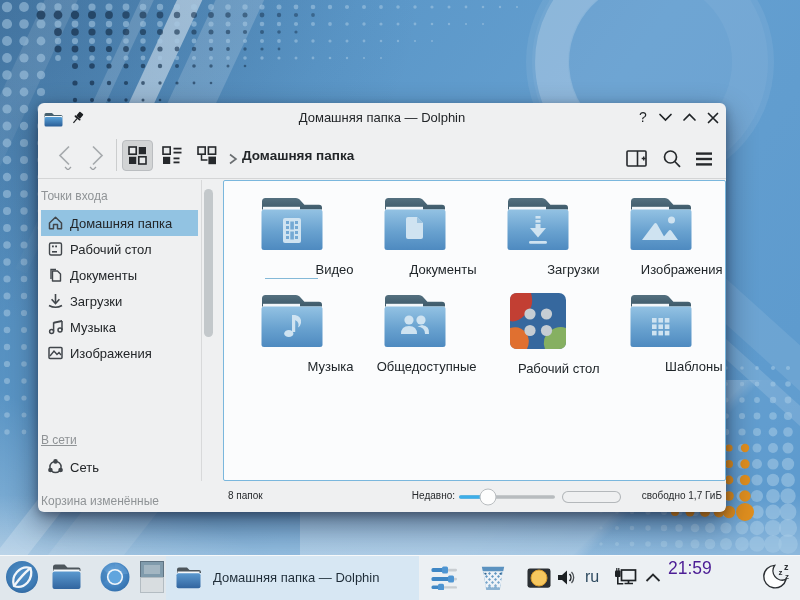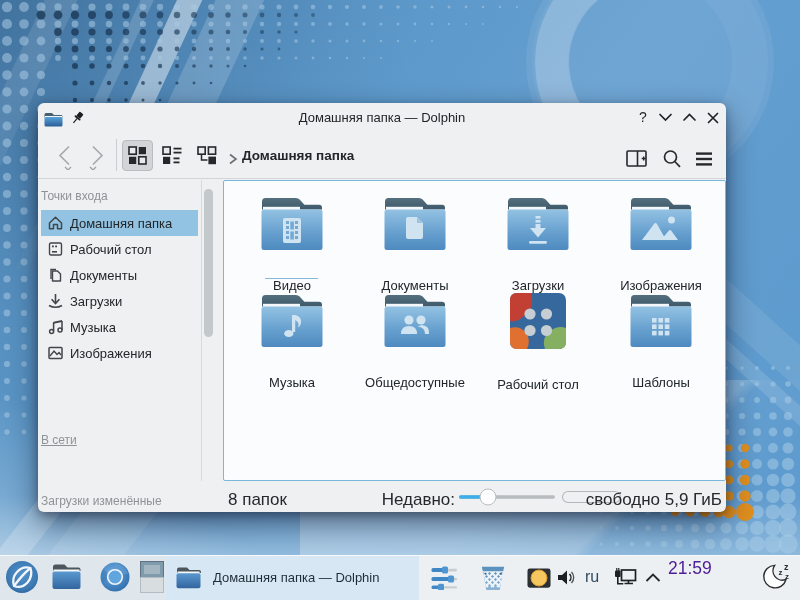--- a/index.html
+++ b/index.html
@@ -25,24 +25,24 @@
  .pitem{position:absolute;left:0;width:161px;height:26px;}
  .pitem .txt{position:absolute;left:32px;top:50%;transform:translateY(-50%);white-space:nowrap;}
  .pitem .ico{position:absolute;left:9px;top:50%;transform:translateY(-50%);width:17px;height:17px;}
  .psel{position:absolute;left:3px;top:30px;width:157px;height:26px;background:#92c3e2;}
  #sidesep{position:absolute;left:162.5px;top:77px;width:1px;height:301px;background:#d8d9da;}
  #sthumb{position:absolute;left:165.5px;top:86px;width:9px;height:148px;border-radius:4.5px;background:#c3c8cb;}
  
  #view{position:absolute;left:185px;top:76.5px;width:503px;height:301px;background:#fbfcfd;
    border:1px solid #7ab7dd;border-radius:2px;}
  .cell{position:absolute;width:123px;text-align:center;}
- .cell .lbl{display:block;margin-top:25px;font-size:13px;color:#20262a;line-height:14px;}
+ .cell .lbl{display:block;margin-top:9px;font-size:13px;color:#20262a;line-height:14px;text-align:right;}
  #underl{position:absolute;left:41px;top:97px;width:53px;height:1.6px;background:#84b9d8;}
  
- #status{position:absolute;left:0;top:377px;width:636px;height:32px;font-size:17px;color:#26292c;}
+ #status{position:absolute;left:0;top:377px;width:636px;height:32px;font-size:10px;color:#26292c;}
  
  #panel{position:absolute;left:0;top:555px;width:800px;height:45px;background:#e0e7ec;border-top:1px solid rgba(255,255,255,0.75);}
  #taskbtn{position:absolute;left:166px;top:0;width:253px;height:45px;background:#d7e7f3;}
  #tray{position:absolute;left:419px;top:0;width:381px;height:45px;background:#ecf0f3;}
  #clock{position:absolute;left:668px;top:4px;width:88px;color:#4c1d95;}
  #clock .t1{font-size:17.5px;line-height:17px;}
  #clock .t2{font-size:13.2px;line-height:14px;margin-top:23px;}
  #tasktxt{position:absolute;left:213px;top:0;height:45px;line-height:44px;font-size:13px;color:#1f2d38;}
  </style>
 </head>
@@ -687,21 +687,32 @@
           <span class="txt">Музыка</span>
         </div>
 <div class="pitem" style="top:160px">
           <svg class="ico" width="17" height="17" viewBox="0 0 17 17">
             <rect x="2" y="3" width="13" height="11" rx="1" fill="none" stroke="#41464b" stroke-width="1.5"></rect>
             <path d="M3,11.5 L7,6.5 L10,10 L12,8 L14,10.5" fill="none" stroke="#41464b" stroke-width="1.4"></path>
           </svg>
           <span class="txt">Изображения</span>
         </div>
 <div class="phead" style="top:253px;text-decoration:underline;">В сети</div>
-<div class="phead" style="top:314px;">Загрузки изменённые</div>
+<div class="pitem" style="top:274px">
+          <svg class="ico" width="17" height="17" viewBox="0 0 17 17">
+            <circle cx="8.5" cy="8.5" r="5.6" fill="none" stroke="#41464b" stroke-width="1.5"></circle>
+            <g fill="#41464b">
+              <circle cx="8.5" cy="2.9" r="2.3"></circle>
+              <circle cx="3.4" cy="11.5" r="2.3"></circle>
+              <circle cx="13.6" cy="11.5" r="2.3"></circle>
+            </g>
+          </svg>
+          <span class="txt">Сеть</span>
+        </div>
+<div class="phead" style="top:314px;">Корзина изменённые</div>
 </div>
   <div id="sidesep"></div>
   <div id="sthumb"></div>
   <div id="view">
     <div class="cell" style="left:6.5px;top:16px"><svg width="62" height="53" viewBox="0 0 62 53" style="">
 <defs>
  <linearGradient id="fflap" x1="0" y1="0" x2="0" y2="1">
   <stop offset="0" stop-color="#54707f"></stop>
                 <stop offset="1" stop-color="#3e5a6a"></stop>
  </linearGradient>
@@ -908,21 +919,21 @@
   </div>
   <div id="status">
         <span class="ab" style="left:190px;top:10px;">8 папок</span>
         <span class="ab" style="left:340px;top:10px;width:77px;text-align:right;">Недавно:</span>
         <svg width="260" height="22" viewBox="0 0 260 22" style="position:absolute;left:420px;top:6px">
           <rect x="1" y="9.2" width="96" height="3.6" rx="1.8" fill="#b8bcbf"></rect>
           <rect x="1" y="9.2" width="26" height="3.6" rx="1.8" fill="#3daee9"></rect>
           <circle cx="30" cy="11" r="8" fill="#fdfdfd" stroke="#b9bdc0" stroke-width="1"></circle>
           <rect x="104.5" y="5.5" width="58" height="11" rx="5.5" fill="#eff0f1" stroke="#b4b8bb" stroke-width="1.1"></rect>
         </svg>
-        <span class="ab" style="left:480px;top:10px;width:204px;text-align:right;">свободно 5,9 ГиБ</span>
+        <span class="ab" style="left:480px;top:10px;width:204px;text-align:right;">свободно 1,7 ГиБ</span>
       </div>
 </div>
 <div id="panel">
   <div id="taskbtn"></div>
   <div id="tray"></div>
   <div id="tasktxt">Домашняя папка — Dolphin</div>
   <div id="clock">
         <div class="t1">21:59</div>
         <div class="t2">13.02.2023</div>
       </div>

